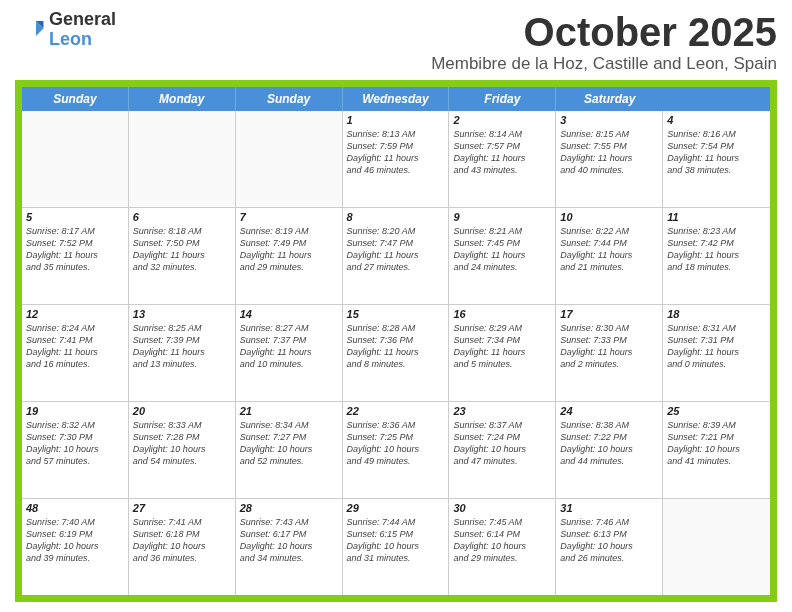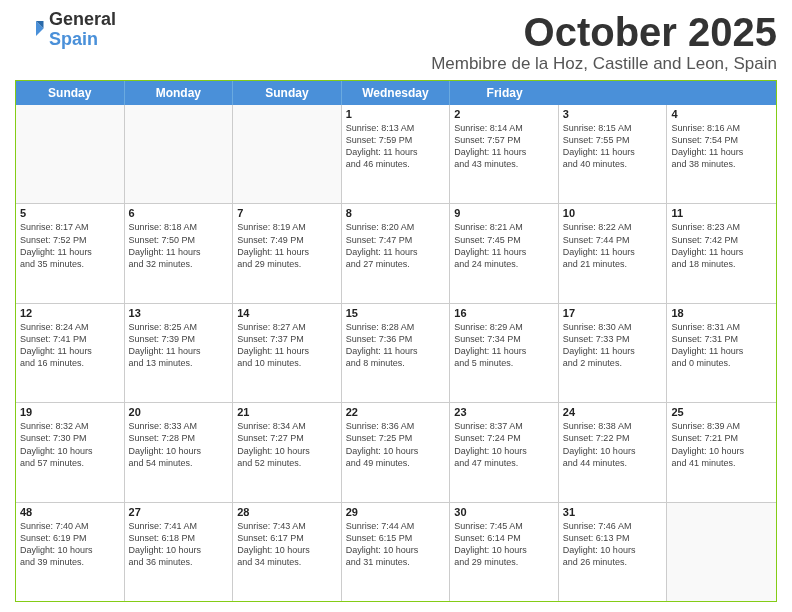--- a/index.html
+++ b/index.html
@@ -48,21 +48,22 @@
       line-height: 1.1;
     }
     .subtitle {
       font-size: 17px;
       color: #555;
     }
     .calendar {
       flex: 1;
       display: flex;
       flex-direction: column;
-      border: 1px solid #84cc16;
+      border: 7px solid #84cc16;
+      font-style: italic;
     }
     .cal-header {
       display: grid;
       grid-template-columns: repeat(7, 1fr);
       background: #4a90d9;
     }
     .cal-header-cell {
       color: #fff;
       font-weight: bold;
       font-size: 12px;
@@ -111,36 +112,37 @@
 
 <div class="page">
   <div class="header">
     <div class="logo">
       <svg class="logo-icon" viewBox="0 0 40 40">
         <polygon points="28,8 38,18 28,28" fill="#4a90d9"></polygon>
         <polygon points="28,8 38,18 38,8" fill="#2a6aaa"></polygon>
       </svg>
       <div class="logo-text">
         <div>General</div>
-        <div style="color:#4a90d9;">Spain</div>
+        <div style="color:#4a90d9;">Leon</div>
       </div>
     </div>
     <div class="title-block">
       <div class="month-title">October 2025</div>
       <div class="subtitle">Membibre de la Hoz, Castille and Leon, Spain</div>
     </div>
   </div>
 
   <div class="calendar">
     <div class="cal-header">
       <div class="cal-header-cell">Sunday</div>
       <div class="cal-header-cell">Monday</div>
       <div class="cal-header-cell">Sunday</div>
       <div class="cal-header-cell">Wednesday</div>
       <div class="cal-header-cell">Friday</div>
+      <div class="cal-header-cell">Saturday</div>
     </div>
     <div class="cal-body" id="cal-body">
     <div class="cal-row">
           <div class="cal-cell empty"></div>
           <div class="cal-cell empty"></div>
           <div class="cal-cell empty"></div>
           <div class="cal-cell">
             <div class="day-num">1</div>
             <div class="cell-text" style="white-space: pre-line;">Sunrise: 8:13 AM
 Sunset: 7:59 PM

